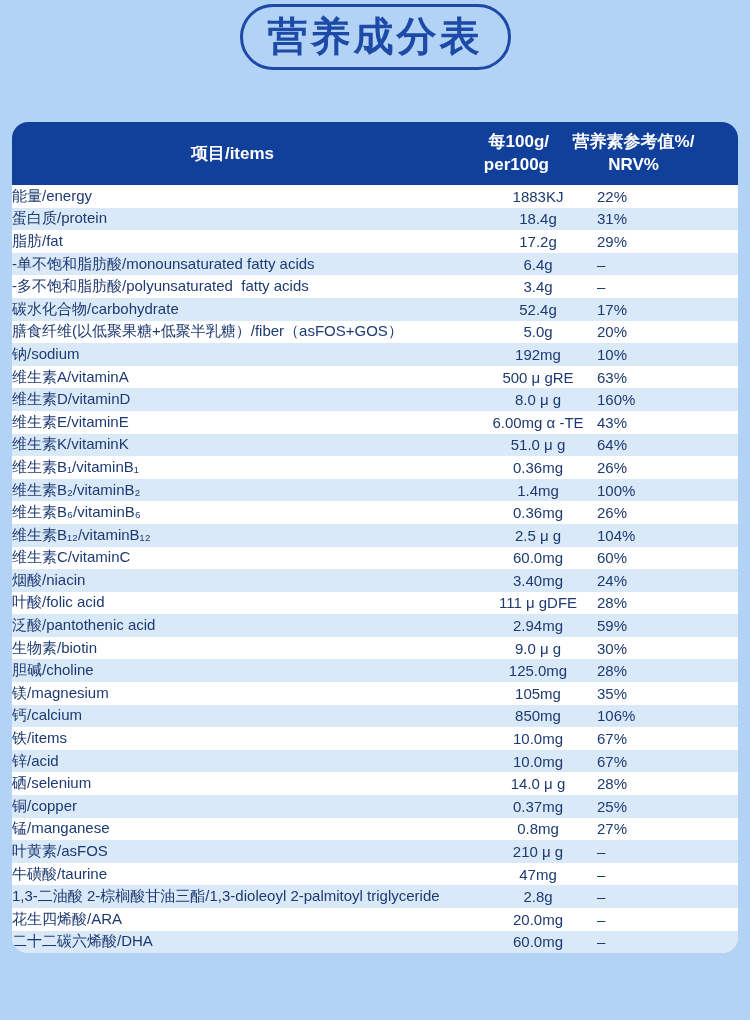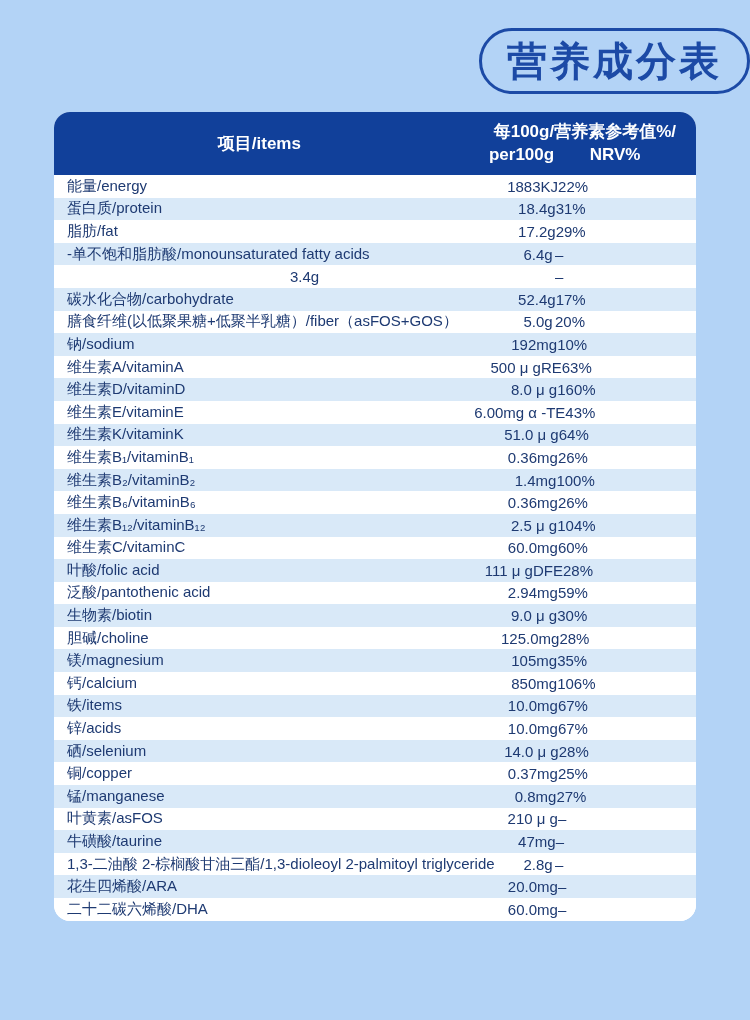--- a/index.html
+++ b/index.html
@@ -7,41 +7,42 @@
     padding: 0;
   }
   body {
     width: 750px;
     height: 1020px;
     background: #b3d3f6;
     overflow: hidden;
     font-family: "Liberation Sans", "DejaVu Sans", sans-serif;
   }
   .pill-wrap {
-    padding-top: 28px;
+    padding-top: 4px;
     display: flex;
-    justify-content: flex-end;
+    justify-content: center;
+    font-family: Liberation Serif, serif;
   }
   .title-pill {
     box-sizing: border-box;
     height: 66px;
     padding: 0 25px;
     border: 3px solid #1c4aa6;
     border-radius: 36px;
     color: #1c4aa6;
     font-size: 40px;
     font-weight: bold;
     line-height: 60px;
     letter-spacing: 3px;
     background: transparent;
     white-space: nowrap;
   }
   .table {
-    width: 642px;
-    margin: 18px auto 0 auto;
+    width: 726px;
+    margin: 52px auto 0 auto;
     background: #ffffff;
     border-radius: 16px;
     overflow: hidden;
   }
   .thead {
     background: #11409a;
     color: #ffffff;
     height: 63px;
     display: flex;
     align-items: center;
@@ -72,21 +73,20 @@
     font-size: 15px;
     color: #1e3a72;
     background: #ffffff;
   }
   .tbody .row:nth-child(even) {
     background: #d9e9f8;
   }
   .c-label {
     box-sizing: border-box;
     width: 467px;
-    padding-left: 13px;
     white-space: pre;
     overflow: visible;
   }
   .c-value {
     flex: 1;
     white-space: nowrap;
     text-align: center;
   }
   .c-nrv {
     width: 100px;
@@ -132,20 +132,21 @@
     <div class="c-nrv">29%</div>
   </div>
 
   <div class="row">
     <div class="c-label">-单不饱和脂肪酸/monounsaturated fatty acids</div>
     <div class="c-value">6.4g</div>
     <div class="c-nrv">–</div>
   </div>
 
   <div class="row">
+    <div class="c-label">-多不饱和脂肪酸/polyunsaturated  fatty acids</div>
     <div class="c-value">3.4g</div>
     <div class="c-nrv">–</div>
   </div>
 
   <div class="row">
     <div class="c-label">碳水化合物/carbohydrate</div>
     <div class="c-value">52.4g</div>
     <div class="c-nrv">17%</div>
   </div>
 
@@ -208,20 +209,25 @@
     <div class="c-value">2.5 μ g</div>
     <div class="c-nrv">104%</div>
   </div>
 
   <div class="row">
     <div class="c-label">维生素C/vitaminC</div>
     <div class="c-value">60.0mg</div>
     <div class="c-nrv">60%</div>
   </div>
 
+  <div class="row">
+    <div class="c-label">烟酸/niacin</div>
+    <div class="c-value">3.40mg</div>
+    <div class="c-nrv">24%</div>
+  </div>
 
   <div class="row">
     <div class="c-label">叶酸/folic acid</div>
     <div class="c-value">111 μ gDFE</div>
     <div class="c-nrv">28%</div>
   </div>
 
   <div class="row">
     <div class="c-label">泛酸/pantothenic acid</div>
     <div class="c-value">2.94mg</div>
@@ -252,21 +258,21 @@
     <div class="c-nrv">106%</div>
   </div>
 
   <div class="row">
     <div class="c-label">铁/items</div>
     <div class="c-value">10.0mg</div>
     <div class="c-nrv">67%</div>
   </div>
 
   <div class="row">
-    <div class="c-label">锌/acids</div>
+    <div class="c-label">锌/acid</div>
     <div class="c-value">10.0mg</div>
     <div class="c-nrv">67%</div>
   </div>
 
   <div class="row">
     <div class="c-label">硒/selenium</div>
     <div class="c-value">14.0 μ g</div>
     <div class="c-nrv">28%</div>
   </div>
 

